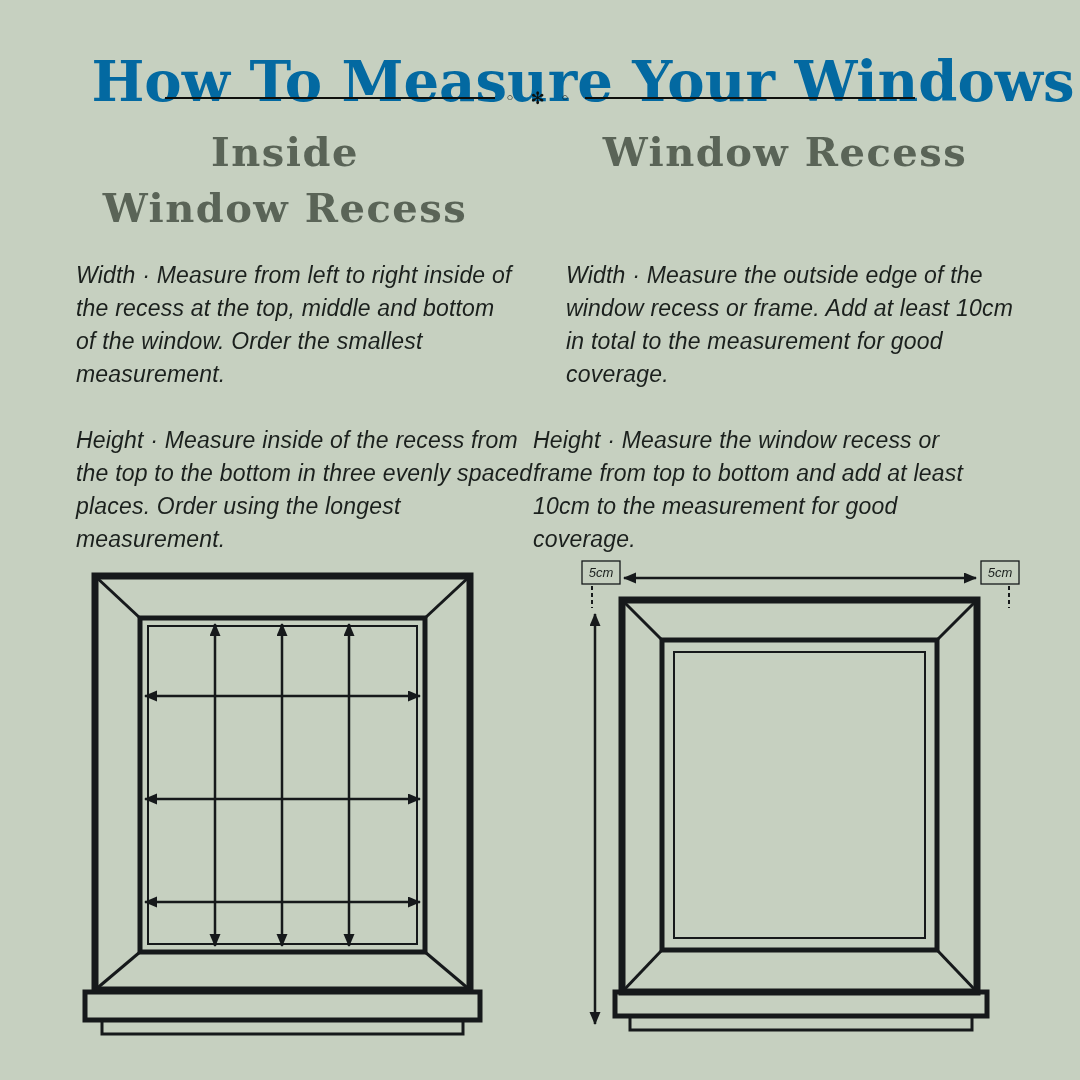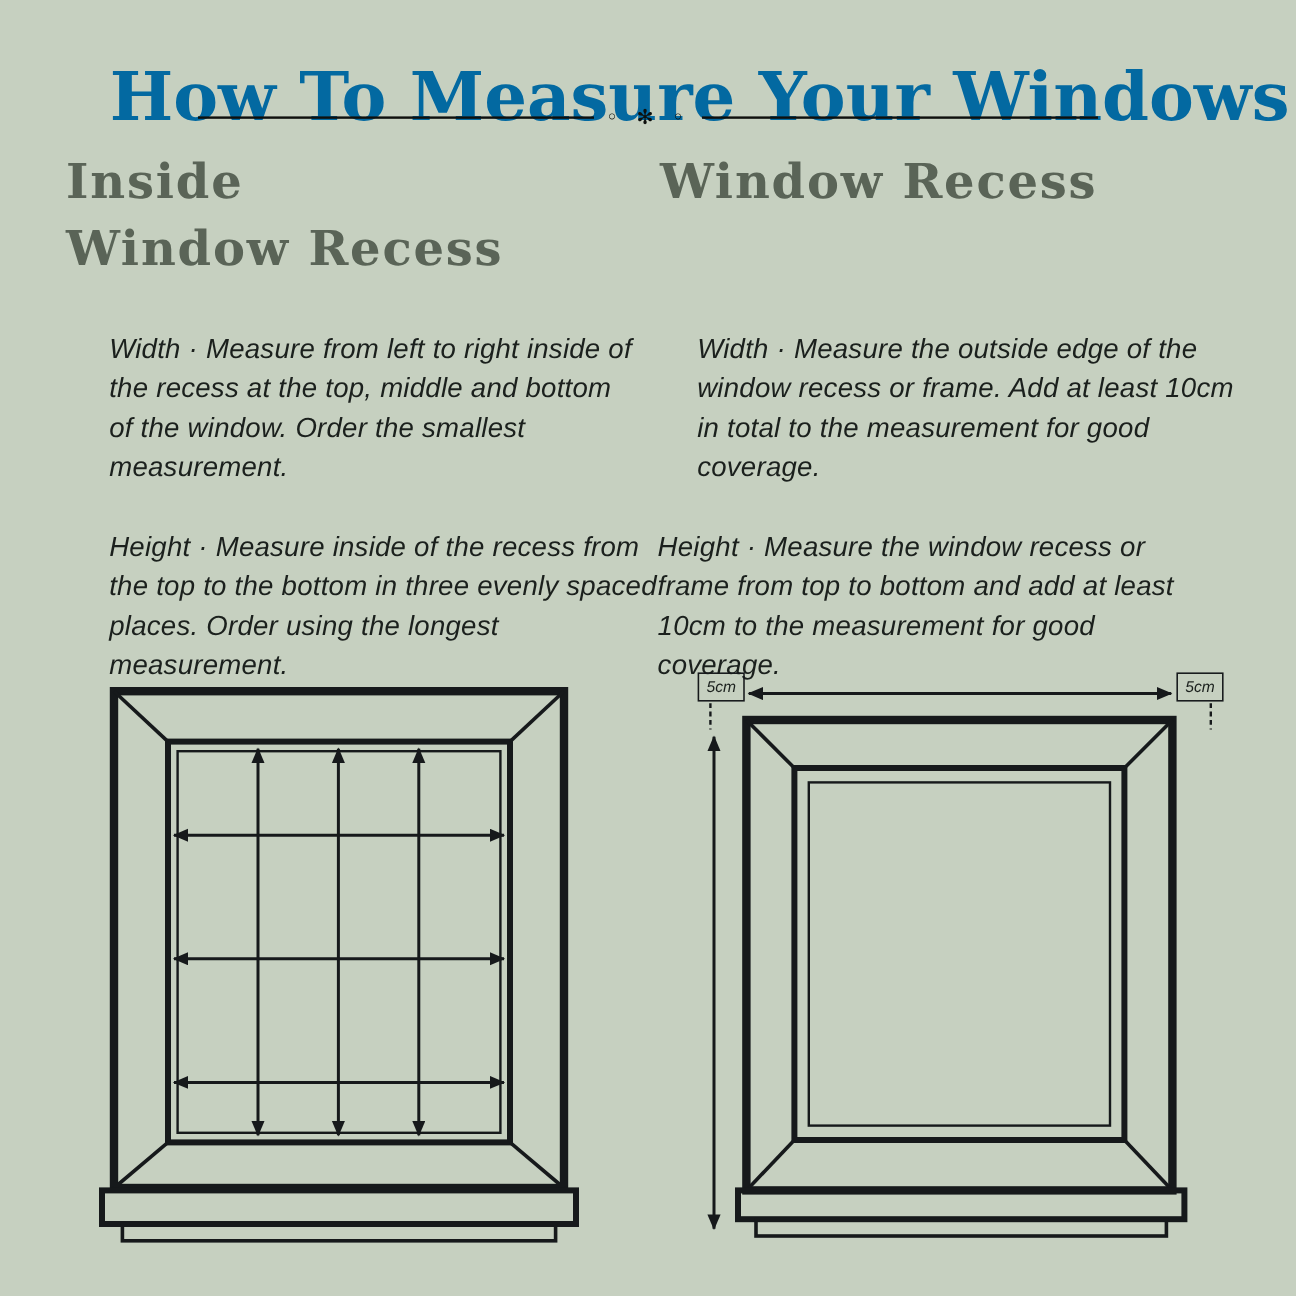--- a/index.html
+++ b/index.html
@@ -13,29 +13,29 @@
     font-family:"DejaVu Serif",serif;font-weight:bold;font-size:56px;
     color:#0369a1;white-space:nowrap;letter-spacing:0px;margin-left:43px;
   }
   .divider{
     position:absolute;top:86px;left:165px;width:750px;height:24px;
     display:flex;align-items:center;color:#0e100d;
   }
   .divider .line{flex:1;border-top:2.5px solid #0e100d;}
   .divider .orn{padding:0 10px;font-size:17px;letter-spacing:5px;font-family:"DejaVu Sans",sans-serif;}
   .col-heading{
-    position:absolute;text-align:left;
+    position:absolute;text-align:center;
     font-family:"DejaVu Serif",serif;font-weight:bold;font-size:40px;
     line-height:1.4;color:#5a6457;letter-spacing:1.5px;
   }
   #inside-heading{left:55px;top:124px;width:460px;}
   #outside-heading{left:550px;top:124px;width:470px;}
   .col-heading span{display:block;}
   .body-text{
-    position:absolute;margin:16px;font-style:italic;font-size:23px;
+    position:absolute;margin:1px;font-style:italic;font-size:23px;
     line-height:1.44;color:#1b201d;letter-spacing:0.2px;
   }
   #inside-width{left:75px;top:258px;width:440px;}
   #inside-height{left:75px;top:423px;width:460px;font-style:italic;}
   #outside-width{left:565px;top:258px;width:450px;}
   #outside-height{left:532px;top:423px;width:455px;}
   .diagram{position:absolute;}
   #inside-diagram{left:75px;top:566px;}
   #outside-diagram{left:558px;top:554px;}
   svg line, svg rect{stroke:#16191b;fill:none;}

